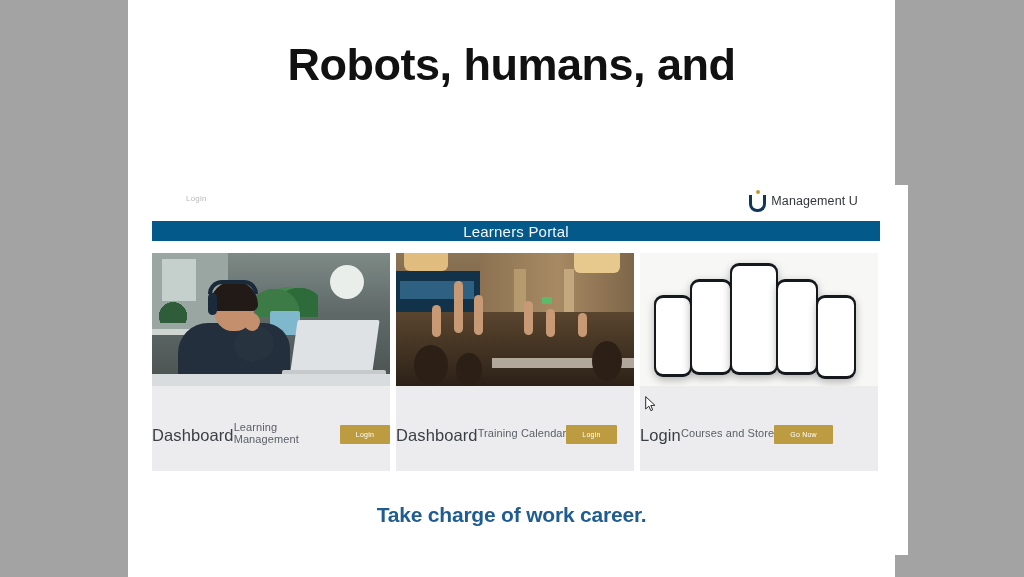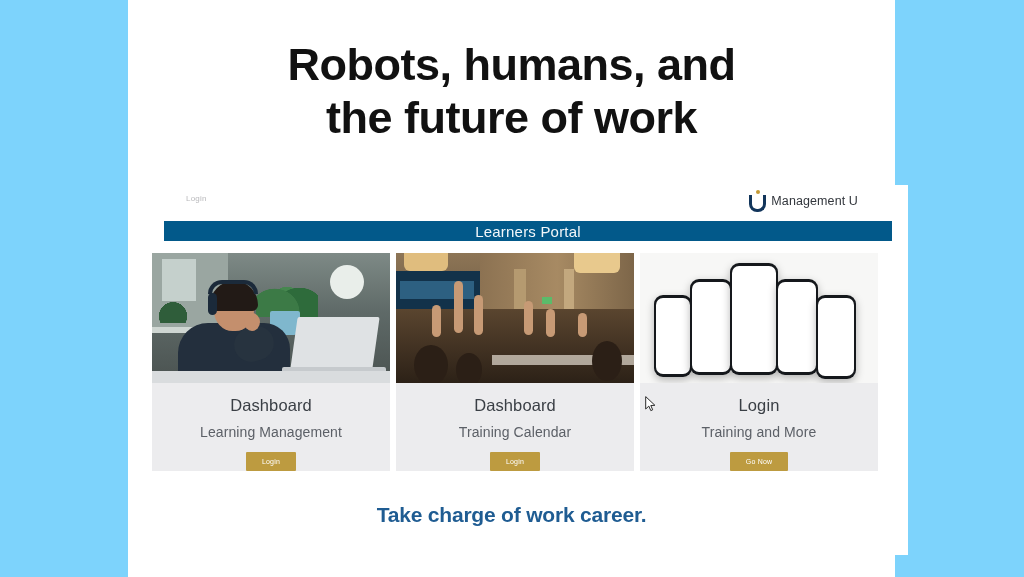--- a/index.html
+++ b/index.html
@@ -2,21 +2,21 @@
 <html><head>
 <meta charset="utf-8">
 <style>
   html,body{margin:0;padding:0;}
   body{
     width:1024px;height:577px;
     background:#000;
     font-family:"Liberation Sans",sans-serif;
     overflow:hidden;
   }
-  .stage{position:relative;width:1024px;height:577px;background:#7dd3fc;}
+  .stage{position:relative;width:1024px;height:577px;background:#a3a3a3;}
 
   
   .slide{
     position:absolute;left:128px;top:0;width:767px;height:577px;
     background:#ffffff;
   }
 
   
   .headline{
     position:absolute;left:0;top:38px;width:767px;
@@ -54,44 +54,44 @@
     border:3px solid #12355b;border-top:none;
     border-radius:0 0 8px 8px;
     box-sizing:border-box;
   }
   .logo-text{
     font-size:12.5px;color:#32363c;letter-spacing:.1px;white-space:nowrap;
   }
 
   
   .banner{
-    position:absolute;left:12px;top:36px;width:728px;height:20px;
+    position:absolute;left:0;top:36px;width:728px;height:20px;
     background:#02598a;
     display:flex;align-items:center;justify-content:center;
   }
   .banner-text{
     color:#f3f7fa;font-size:15px;letter-spacing:.2px;
   }
 
   
   .cards{
     position:absolute;left:0;top:68px;width:728px;height:218px;
     display:flex;gap:6px;
   }
   .card{
     width:238px;background:#ececee;display:flex;flex-direction:column;
     position:relative;overflow:hidden;
   }
   .card-img{height:133px;width:100%;position:relative;overflow:hidden;}
-  .card-body{flex:1;display:flex;flex-direction:column;align-items:center;}
+  .card-body{flex:1;display:flex;flex-direction:row;align-items:center;}
   .card-title{
     margin-top:13px;font-size:16.5px;color:#3a3f45;font-weight:400;letter-spacing:.1px;
   }
   .card-sub{
-    margin-top:9px;font-size:14px;color:#5c6067;letter-spacing:.1px;
+    margin-top:9px;font-size:11px;color:#5c6067;letter-spacing:.1px;
   }
   .card-btn{
     margin-top:12px;background:#bd9b40;color:#ffffff;
     font-size:7px;padding:6px 16px;border:none;letter-spacing:.2px;
     cursor:pointer;border-radius:1px;
   }
 
   
   .img1{background:linear-gradient(180deg,#7e8a86 0%,#5f6a68 45%,#4a5250 100%);}
   .i1-wallL{position:absolute;left:0;top:0;width:32%;height:60%;background:#9aa6a1;}
@@ -155,21 +155,20 @@
 </style>
 </head>
 <body>
 
 <div class="stage">
 
   <div class="slide">
 
     <div class="headline">
       <span>Robots, humans, and</span>
-      <span class="l2">the future of work</span>
     </div>
 
     <div class="site">
 
       <div class="site-topbar">
         <div class="login-link">Login</div>
 
         <div class="logo">
           <span class="logo-mark">
             <span class="logo-dot"></span>
@@ -285,21 +284,21 @@
               <span class="scr">
                 <span class="shirt"></span>
                 <span class="ln sh"></span>
                 <span class="ln"></span>
                 <span class="ln sh"></span>
               </span>
             </span>
           </div>
           <div class="card-body">
             <div class="card-title">Login</div>
-            <div class="card-sub">Training and More</div>
+            <div class="card-sub">Courses and Store</div>
             <button class="card-btn">Go Now</button>
           </div>
         </div>
 
       </div>
 
     </div>
 
     <div class="tagline">Take charge of work career.</div>
 

